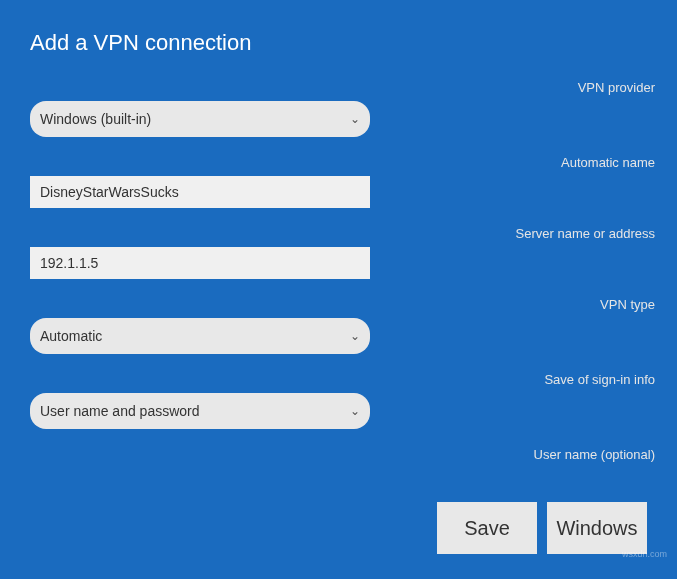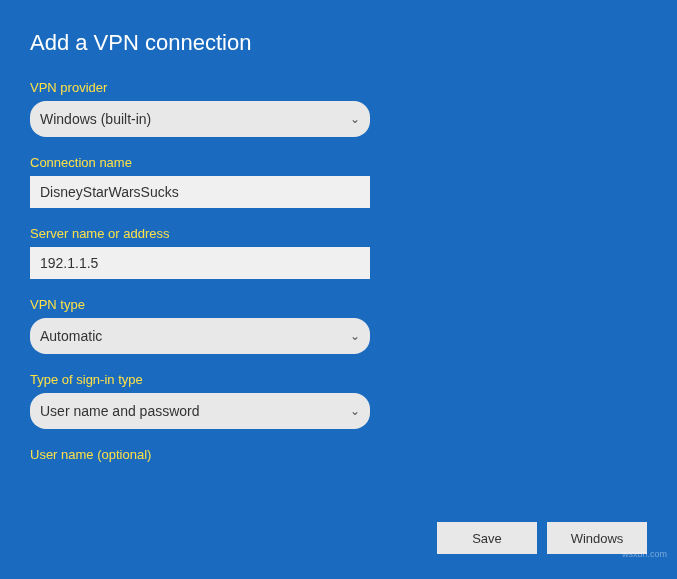--- a/index.html
+++ b/index.html
@@ -33,24 +33,25 @@
       font-size: 22px;
       font-weight: 300;
       margin-bottom: 24px;
     }
 
     .field-group {
       margin-bottom: 18px;
     }
 
     .field-label {
-      color: #fde047;
+      color: #e5e5e5;
       font-size: 13px;
       margin-bottom: 6px;
       display: block;
+      text-align: right;
     }
 
     .field-input {
       width: 340px;
       height: 32px;
       background-color: #f0f0f0;
       border: none;
       padding: 0 10px;
       font-size: 14px;
       color: #333333;
@@ -94,23 +95,23 @@
     .footer {
       position: absolute;
       bottom: 25px;
       right: 30px;
       display: flex;
       gap: 10px;
     }
 
     .btn {
       width: 100px;
-      height: 32px;
+      height: 52px;
       border: none;
-      font-size: 13px;
+      font-size: 20px;
       cursor: pointer;
       font-family: 'Segoe UI', Arial, sans-serif;
     }
 
     .btn-save {
       background-color: #e8e8e8;
       color: #333333;
     }
 
     .btn-cancel {
@@ -137,41 +138,41 @@
     <label class="field-label">VPN provider</label>
     <div class="field-select-wrapper">
       <select class="field-select">
         <option>Windows (built-in)</option>
       </select>
       <span class="select-chevron">⌄</span>
     </div>
   </div>
 
   <div class="field-group">
-    <label class="field-label">Connection name</label>
+    <label class="field-label">Automatic name</label>
     <input class="field-input" type="text" value="DisneyStarWarsSucks" style="">
   </div>
 
   <div class="field-group">
     <label class="field-label">Server name or address</label>
     <input class="field-input" type="text" value="192.1.1.5" style="">
   </div>
 
   <div class="field-group">
     <label class="field-label">VPN type</label>
     <div class="field-select-wrapper">
       <select class="field-select">
         <option>Automatic</option>
       </select>
       <span class="select-chevron">⌄</span>
     </div>
   </div>
 
   <div class="field-group">
-    <label class="field-label">Type of sign-in type</label>
+    <label class="field-label">Save of sign-in info</label>
     <div class="field-select-wrapper">
       <select class="field-select">
         <option>User name and password</option>
       </select>
       <span class="select-chevron">⌄</span>
     </div>
   </div>
 
   <div class="field-group">
     <label class="field-label">User name (optional)</label>

